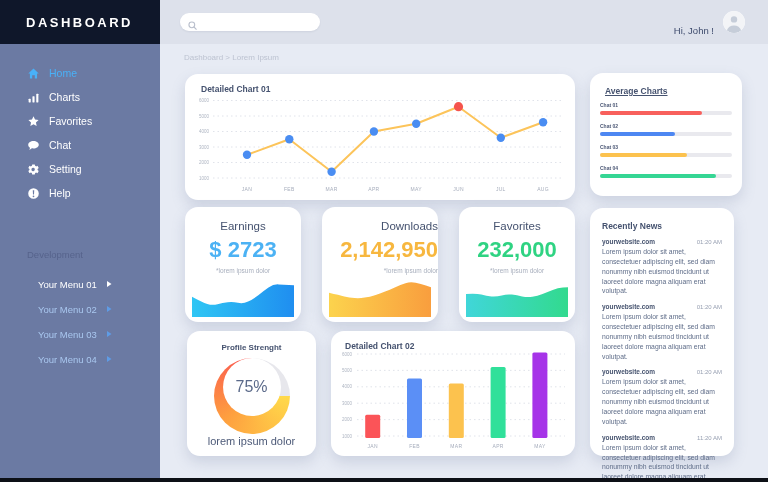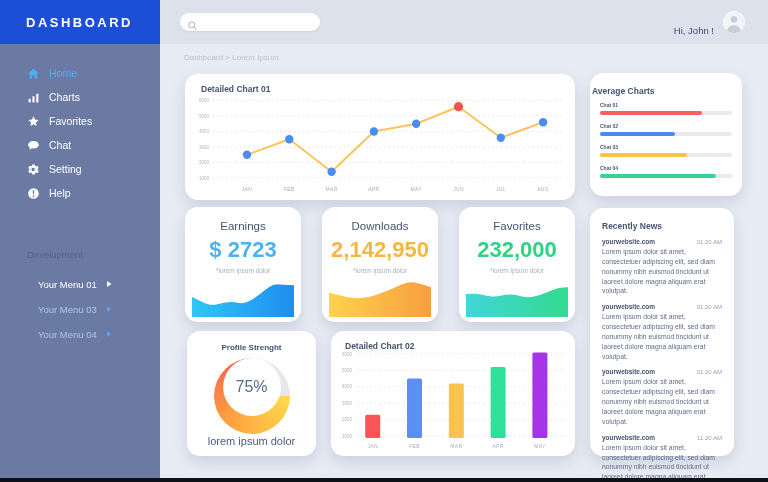--- a/index.html
+++ b/index.html
@@ -1,21 +1,21 @@
 <!DOCTYPE html>
 <html><head>
 <meta charset="utf-8">
 <style>
   * { margin:0; padding:0; box-sizing:border-box; }
   html,body { width:768px; height:482px; }
   body { position:relative; font-family:"Liberation Sans",sans-serif; background:#e7ebf4; overflow:hidden; }
 
   
   .sidebar { position:absolute; left:0; top:0; width:160px; height:478px; background:#6b7aa3; }
-  .sidebar-header { height:44px; background:#1d4ed8; display:flex; align-items:center; padding-left:26px; }
+  .sidebar-header { height:44px; background:#0f172a; display:flex; align-items:center; padding-left:26px; }
   .sidebar-title { color:#fff; font-size:13px; font-weight:bold; letter-spacing:2.5px; }
   .menu { margin-top:17px; }
   .menu-item { height:24px; display:flex; align-items:center; padding-left:27px; color:#fff; font-size:10.5px; cursor:pointer; }
   .menu-item.active { color:#49b1f8; }
   .mi-icon { width:13px; height:13px; margin-right:9px; flex:0 0 13px; }
   .mi-icon svg { width:100%; height:100%; fill:currentColor; display:block; }
   .dev-label { margin:44px 0 12px 27px; color:#56638c; font-size:9.5px; }
   .dev-item { height:25px; display:flex; align-items:center; padding-left:38px; color:#a9c7ef; font-size:9.5px; position:relative; cursor:pointer; }
   .dev-item .arrow { position:absolute; left:105px; top:8px; width:8px; height:8px; color:#5e9ce6; }
   .dev-item .arrow svg { width:100%; height:100%; fill:currentColor; display:block; }
@@ -34,30 +34,30 @@
   .content { position:absolute; left:160px; top:44px; width:608px; height:434px; }
   .breadcrumb { position:absolute; left:24px; top:9px; font-size:8px; color:#bdc3d1; cursor:pointer; }
   .card { position:absolute; background:#fff; border-radius:13px; box-shadow:0 6px 14px rgba(106,120,156,.22); }
   .card-title { position:absolute; font-size:8.5px; font-weight:bold; color:#45526f; }
 
   #card-chart1 { left:25px; top:30px; width:390px; height:126px; }
   #card-chart1 .card-title { left:16px; top:10px; }
   #card-chart1 svg.plot { position:absolute; left:0; top:0; }
 
   #card-avg { left:430px; top:29px; width:152px; height:123px; }
-  #card-avg .card-title { left:2px; top:13px; }
+  #card-avg .card-title { left:15px; top:13px;text-decoration:underline; }
   .avg-rows { position:absolute; left:10px; right:10px; top:29px; }
   .avg-row { margin-bottom:8px; }
   .avg-label { font-size:5px; font-weight:bold; color:#4a5674; margin-bottom:3px; }
   .avg-track { height:4px; border-radius:2px; background:#e9e9ee; position:relative; }
   .avg-fill { position:absolute; left:0; top:0; height:4px; border-radius:2px; }
 
   .stat-card { top:163px; width:116px; height:115px; text-align:center; }
   .stat-card:nth-of-type(1) { left:25px; }
-  .stat-card:nth-of-type(2) { left:162px; }
+  .stat-card:nth-of-type(2) { left:162px;text-align:right; }
   .stat-card:nth-of-type(3) { left:299px; }
   .stat-title { font-size:11.5px; color:#45526f; margin-top:13px; }
   .stat-value { font-size:22px; font-weight:bold; margin-top:5px; }
   .stat-note { font-size:6.5px; color:#a8afbd; margin-top:4px; }
   .spark { position:absolute; left:7px; right:7px; bottom:5px; height:42px; }
   .spark svg { width:100%; height:100%; display:block; }
 
   #card-news { left:430px; top:164px; width:144px; height:248px; }
   #card-news .card-title { left:12px; top:13px; }
   .news-list { position:absolute; left:12px; right:12px; top:30px; }
@@ -136,20 +136,28 @@
             <path fill-rule="evenodd" d="M8 1.5a6.5 6.5 0 110 13 6.5 6.5 0 010-13zm-.9 2.6h1.8l-.3 5H7.4zM8 10.4a1.05 1.05 0 110 2.1 1.05 1.05 0 010-2.1z"></path>
           </svg>
         </span>
         <span>Help</span>
       </div>
     </nav>
   <div class="dev-label">Development</div>
   <div id="dev-menu">
       <div class="dev-item hl">
         <span>Your Menu 01</span>
+        <span class="arrow">
+          <svg viewBox="0 0 16 16">
+            <path d="M4 2l9 6-9 6z"></path>
+          </svg>
+        </span>
+      </div>
+      <div class="dev-item">
+        <span>Your Menu 02</span>
         <span class="arrow">
           <svg viewBox="0 0 16 16">
             <path d="M4 2l9 6-9 6z"></path>
           </svg>
         </span>
       </div>
       <div class="dev-item">
         <span>Your Menu 03</span>
         <span class="arrow">
           <svg viewBox="0 0 16 16">

